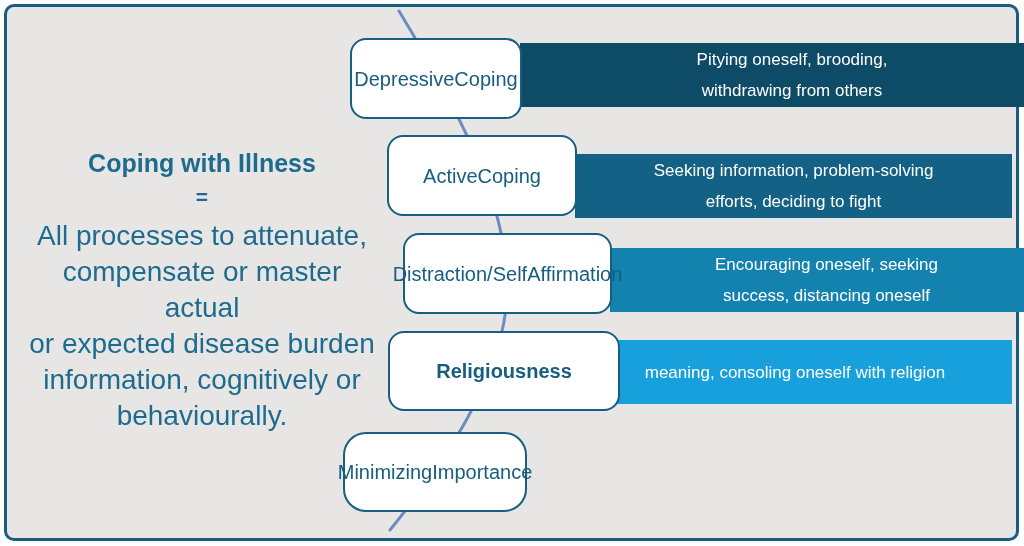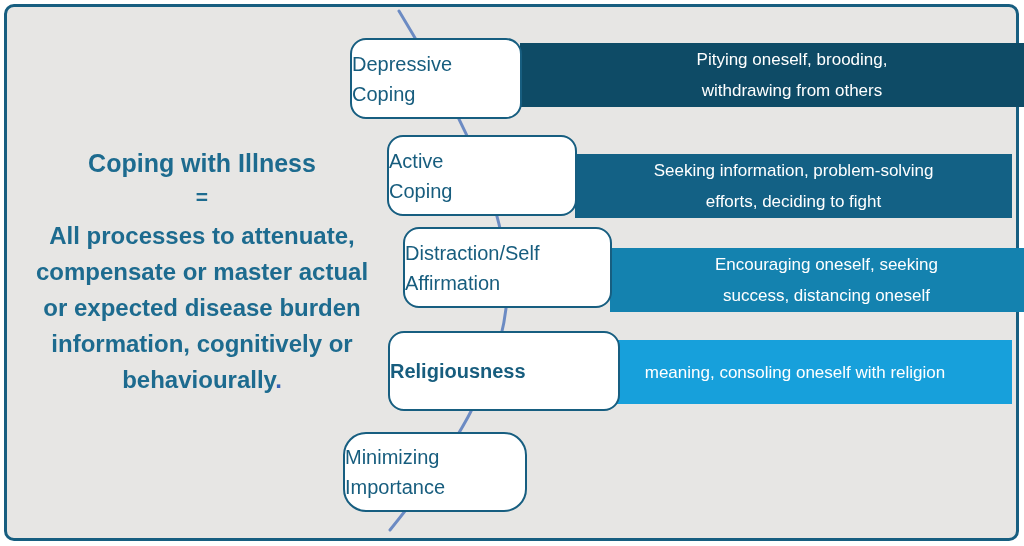--- a/index.html
+++ b/index.html
@@ -43,43 +43,43 @@
   .bar-2 { left: 610px; top: 248px; width: 433px; }
   .bar-3 { left: 578px; top: 340px; width: 434px; }
   .bar-4 { left: 524px; top: 438px; width: 488px; }
   .node {
     position: absolute;
     box-sizing: border-box;
     background: #ffffff;
     border: 2.5px solid #175E80;
     border-radius: 16px;
     display: flex;
-    flex-direction: column;
+    flex-direction: row;
     justify-content: center;
-    align-items: flex-start;
+    align-items: center;
     text-align: center;
     color: #175D7E;
     font-size: 20px;
     line-height: 30px;
   }
   .box-0 { left: 350px; top: 38px;  width: 172px; height: 81px; }
   .box-1 { left: 387px; top: 135px; width: 190px; height: 81px; }
-  .box-2 { left: 403px; top: 227px; width: 209px; height: 81px; }
+  .box-2 { left: 403px; top: 233px; width: 209px; height: 81px; }
   .box-3 { left: 388px; top: 331px; width: 232px; height: 80px; font-weight: bold; }
   .box-4 { left: 343px; top: 432px; width: 184px; height: 80px; border-radius: 23px; }
   .left-panel {
     position: absolute;
     left: 28px; top: 146px;
     width: 348px;
     text-align: center;
     color: #1D6B8F;
   }
   .lp-title { font-size: 25px; font-weight: bold; line-height: 34px; margin-bottom: 4px; }
   .lp-equals { font-size: 21px; font-weight: bold; line-height: 26px; margin-bottom: 8px; }
-  .lp-line { font-size: 24px; line-height: 36px; font-weight: bold; }
+  .lp-line { font-size: 28px; line-height: 36px; }
   .lp-period { color: #3560B8; }
 </style>
 </head>
 <body>
 
 <div class="slide">
 
   <div class="frame"></div>
 
   <svg class="connector" viewBox="0 0 1024 546" xmlns="http://www.w3.org/2000/svg">

